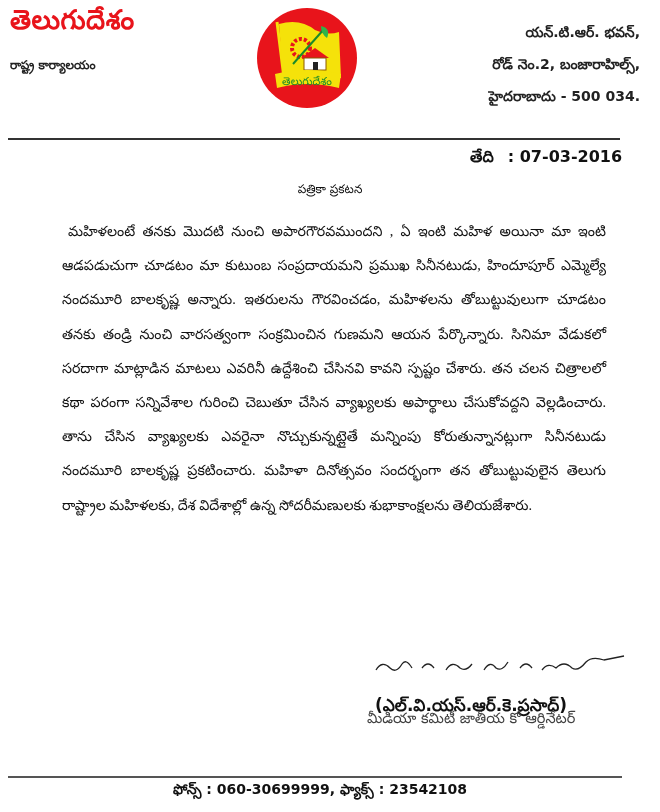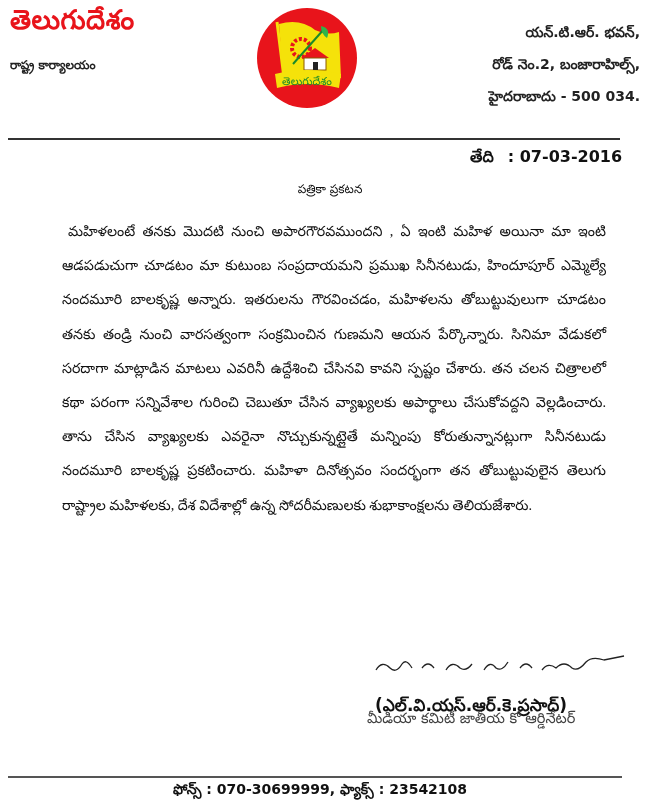--- a/index.html
+++ b/index.html
@@ -60,13 +60,13 @@
   <span class="indent"></span><span>మహిళలంటే తనకు మొదటి నుంచి  అపారగౌరవముందని , ఏ ఇంటి మహిళ అయినా మా ఇంటి ఆడపడుచుగా చూడటం మా కుటుంబ సంప్రదాయమని ప్రముఖ సినీనటుడు, హిందూపూర్ ఎమ్మెల్యే నందమూరి బాలకృష్ణ అన్నారు. ఇతరులను గౌరవించడం, మహిళలను తోబుట్టువులుగా చూడటం తనకు తండ్రి నుంచి వారసత్వంగా సంక్రమించిన గుణమని ఆయన పేర్కొన్నారు. సినిమా వేడుకలో సరదాగా మాట్లాడిన మాటలు ఎవరినీ ఉద్దేశించి చేసినవి కావని స్పష్టం చేశారు. తన చలన చిత్రాలలో కథా పరంగా సన్నివేశాల గురించి చెబుతూ చేసిన వ్యాఖ్యలకు అపార్థాలు చేసుకోవద్దని వెల్లడించారు. తాను చేసిన వ్యాఖ్యలకు ఎవరైనా నొచ్చుకున్నట్లైతే మన్నింపు కోరుతున్నానట్లుగా సినీనటుడు నందమూరి బాలకృష్ణ ప్రకటించారు. మహిళా దినోత్సవం సందర్భంగా తన తోబుట్టువులైన తెలుగు రాష్ట్రాల మహిళలకు, దేశ విదేశాల్లో ఉన్న సోదరీమణులకు శుభాకాంక్షలను తెలియజేశారు.</span>
 </div>
 
 <svg class="abs sign-scribble" viewBox="0 0 260 28">
   <path d="M4 20 Q10 10 18 18 Q24 24 30 14 Q34 8 40 18 M50 18 Q56 10 62 18 M74 20 Q80 10 88 18 Q94 22 100 14 M112 20 Q118 10 124 18 Q130 22 136 12 M148 18 Q154 10 160 18 M170 20 Q176 12 184 18 Q192 10 200 18 Q206 22 214 12 Q220 6 232 10 L252 6" stroke="#222" stroke-width="1.3" fill="none"></path>
 </svg>
 <div class="abs sign-name">(ఎల్.వి.యస్.ఆర్.కె.ప్రసాద్)</div>
 <div class="abs sign-role">మీడియా కమిటీ జాతీయ కో ఆర్డినేటర్</div>
 
 <div class="abs rule-bottom"></div>
-<div class="abs contact">ఫోన్స్ : 070-30699999, ఫ్యాక్స్ : 23542108</div>
+<div class="abs contact">ఫోన్స్ : 060-30699999, ఫ్యాక్స్ : 23542108</div>
 
 </body></html>

